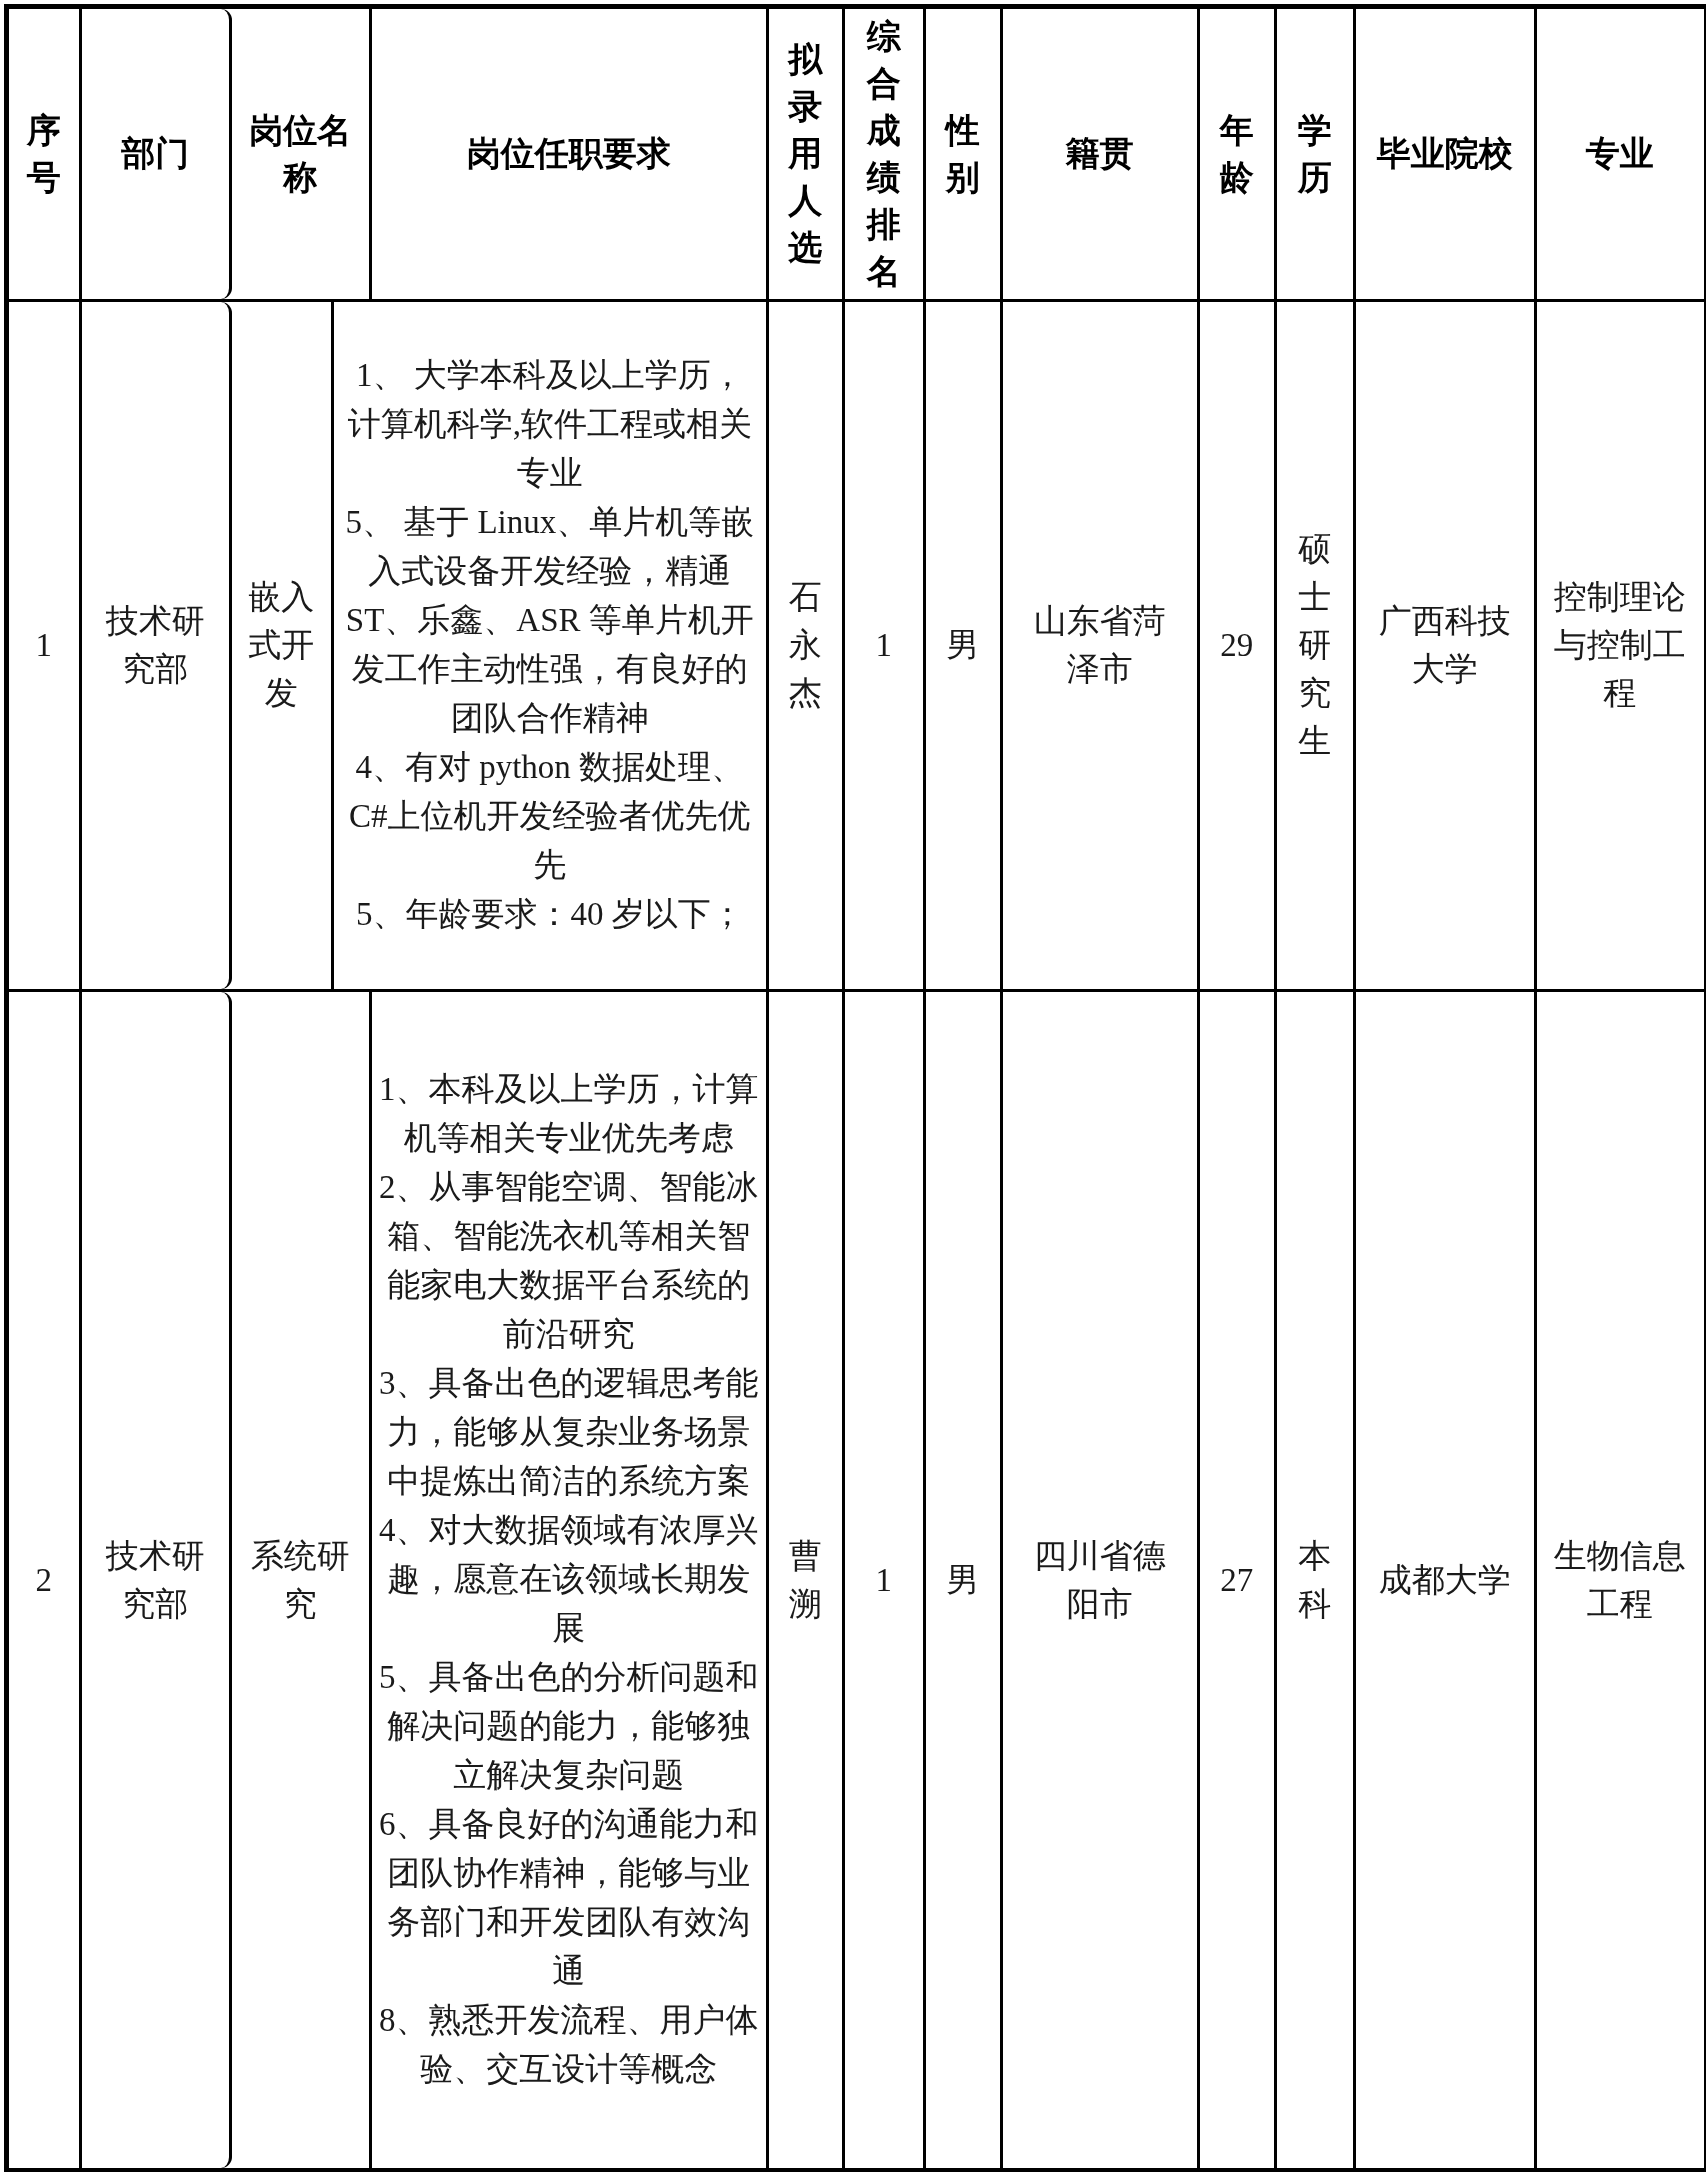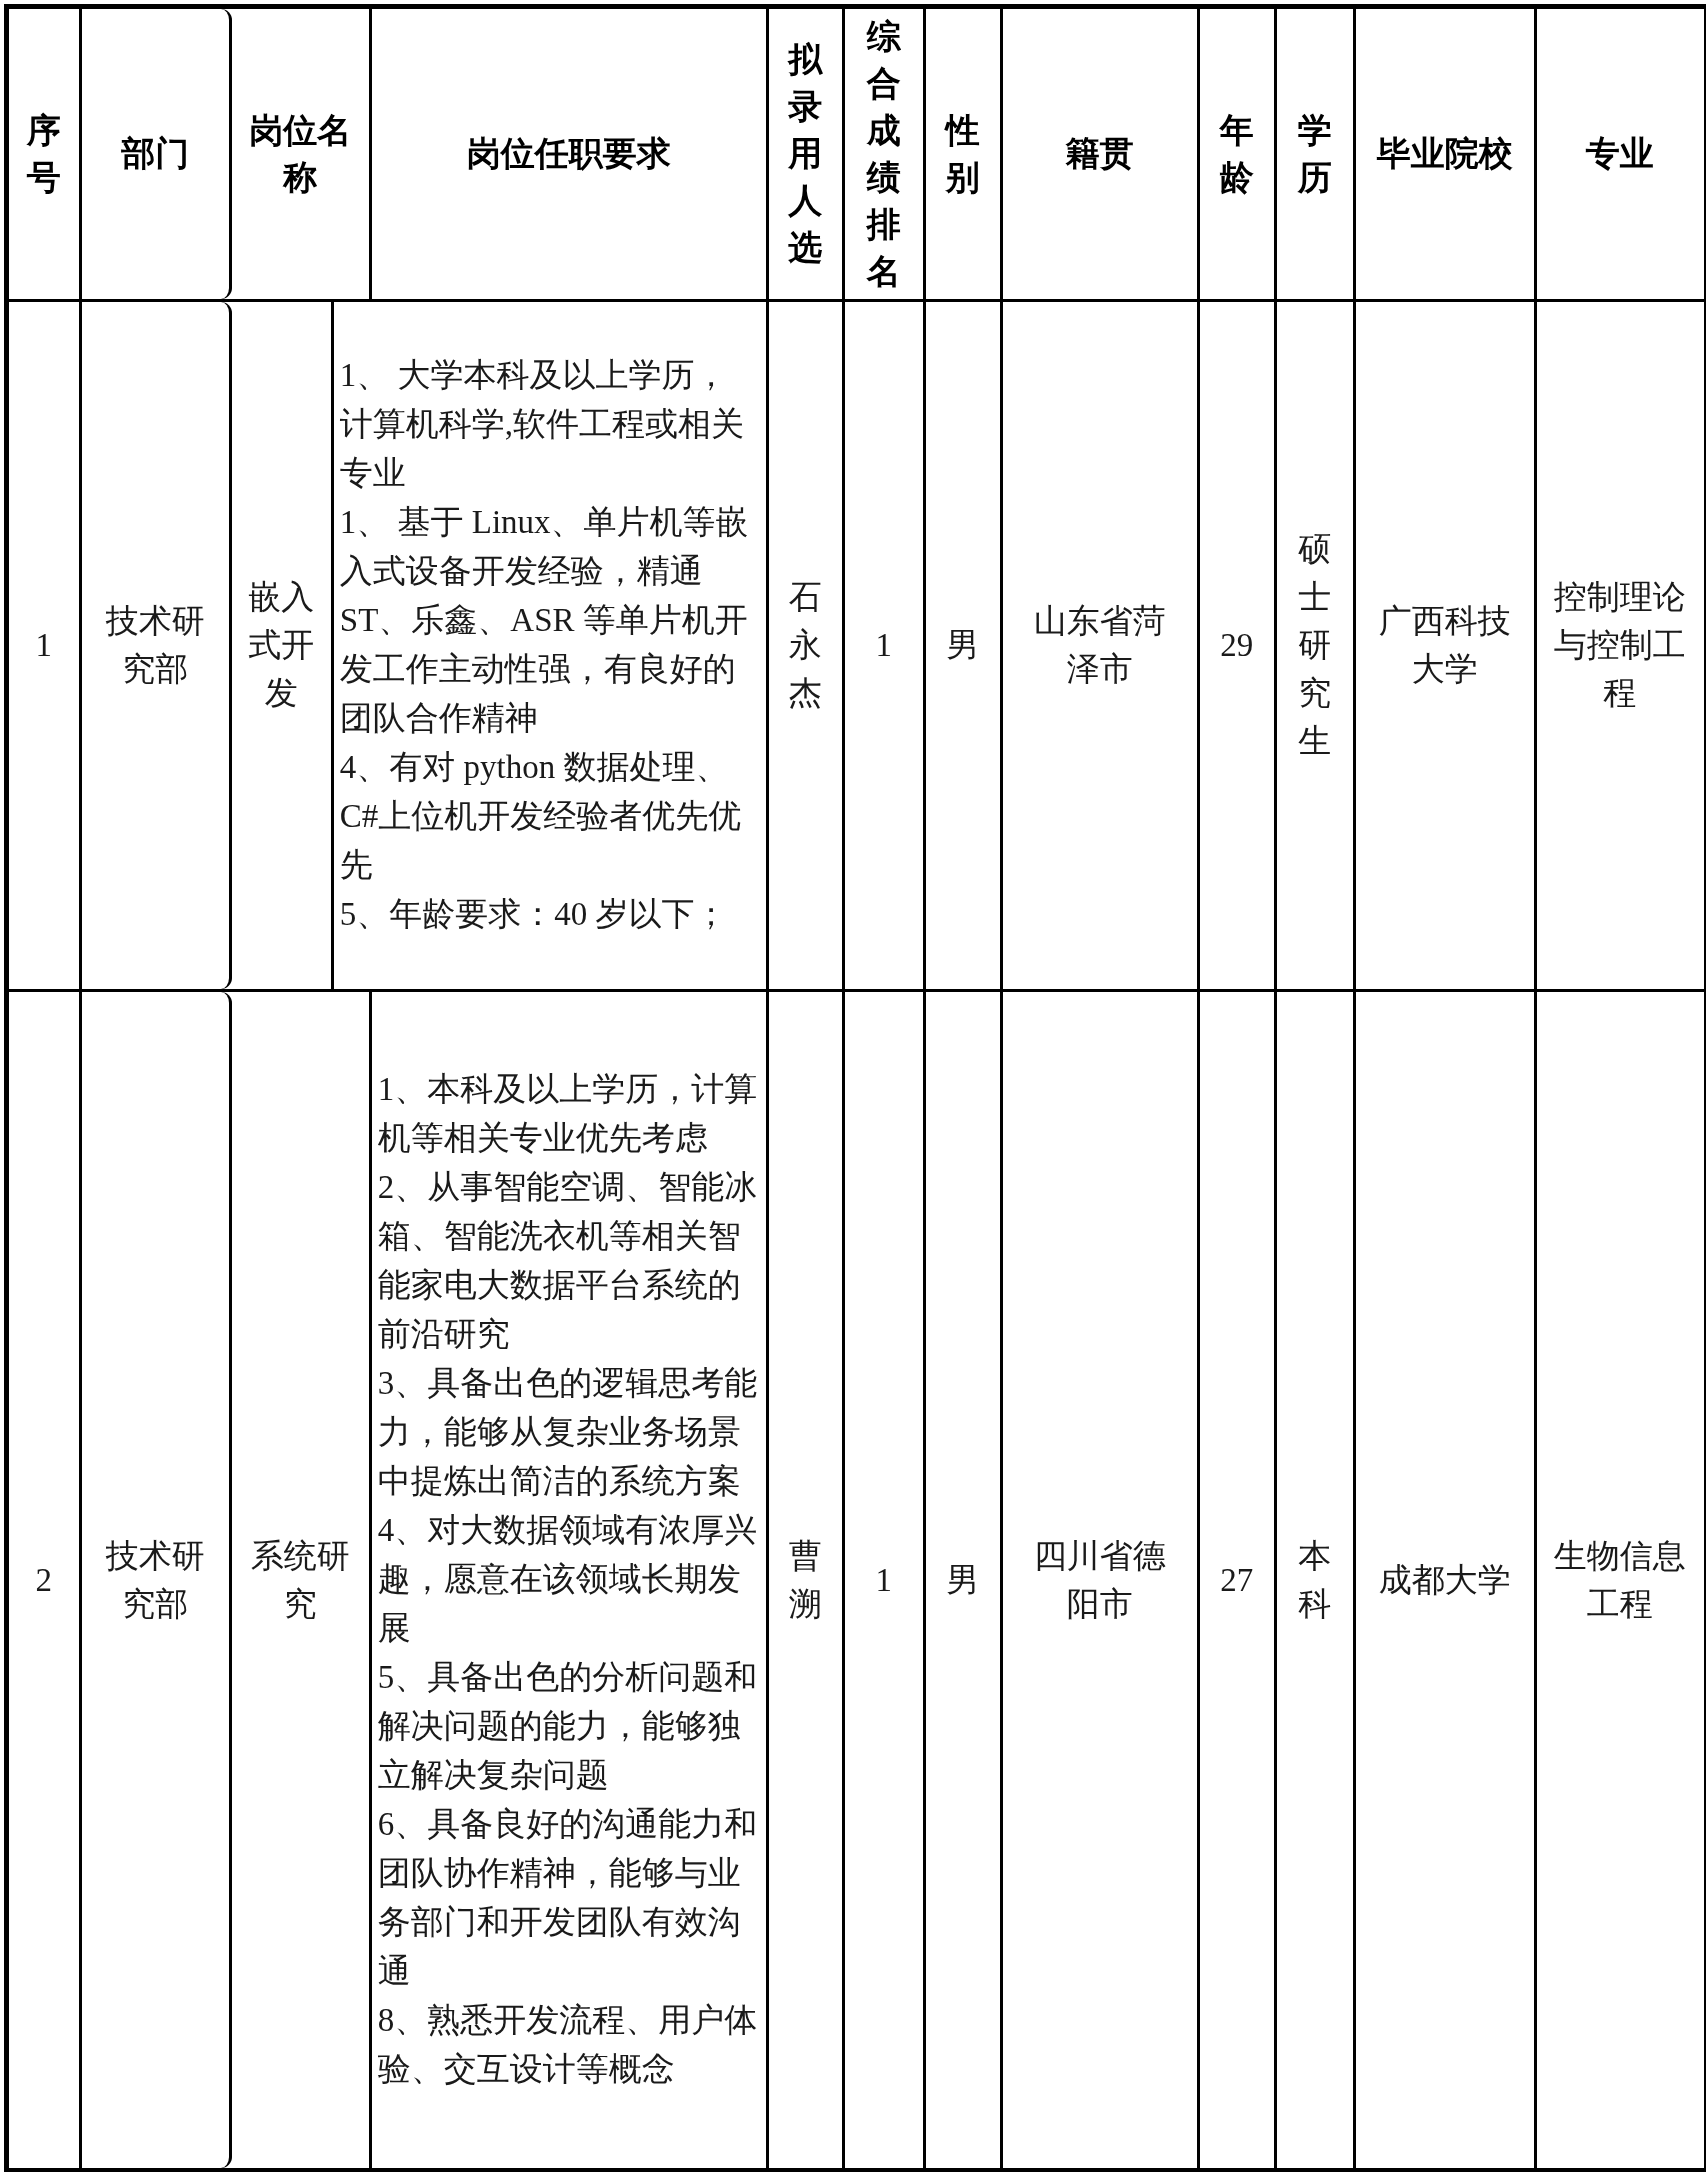--- a/index.html
+++ b/index.html
@@ -74,21 +74,21 @@
   .vstack { white-space: pre-line; }
 
   
   .req {
     width: 100%;
     font-size: 33px;
     line-height: 49px;
   }
   .req p {
     margin: 0;
-    text-align: left;
+    text-align: center;
     word-break: normal;
   }
 </style>
 </head>
 <body>
 
 <div class="table">
 
   <div class="row row-header">
     <div class="cell c1 vstack">序
@@ -118,21 +118,21 @@
     <div class="cell c12">专业</div>
   </div>
 
   <div class="row row-r1">
     <div class="cell c1">1</div>
     <div class="cell c2">技术研究部</div>
     <div class="cell c3">嵌入式开发</div>
     <div class="cell c4">
       <div class="req">
           <p>1、 大学本科及以上学历，计算机科学,软件工程或相关专业</p>
-          <p>1、 基于 Linux、单片机等嵌入式设备开发经验，精通 ST、乐鑫、ASR 等单片机开发工作主动性强，有良好的团队合作精神</p>
+          <p>5、 基于 Linux、单片机等嵌入式设备开发经验，精通 ST、乐鑫、ASR 等单片机开发工作主动性强，有良好的团队合作精神</p>
           <p>4、有对 python 数据处理、C#上位机开发经验者优先优先</p>
           <p>5、年龄要求：40 岁以下；</p>
         </div>
     </div>
     <div class="cell c5 vstack">石
 永
 杰</div>
     <div class="cell c6">1</div>
     <div class="cell c7">男</div>
     <div class="cell c8">山东省菏泽市</div>

